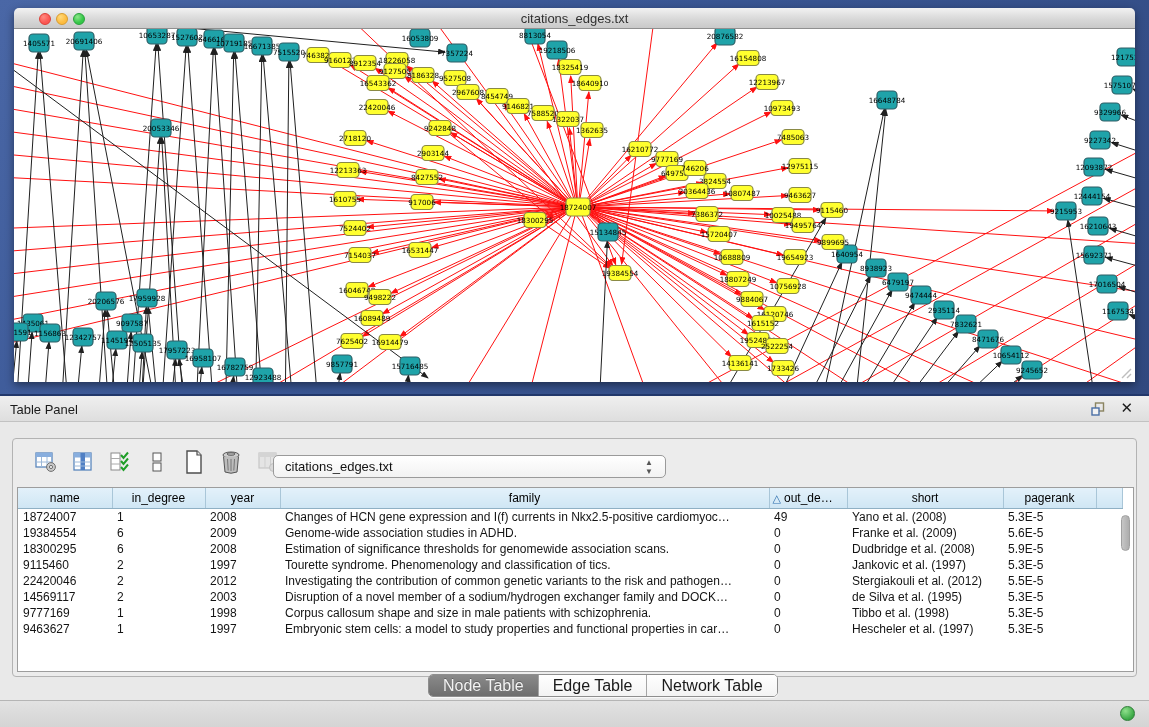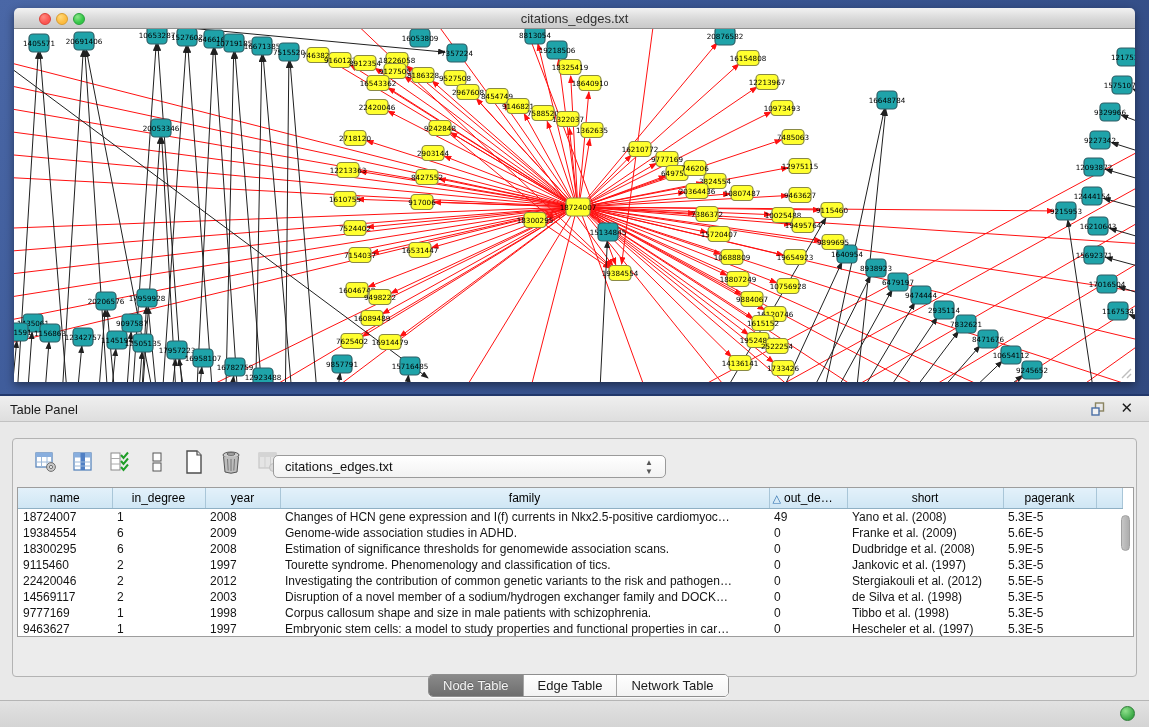--- a/index.html
+++ b/index.html
@@ -39,35 +39,35 @@
   #toolbar{position:absolute;left:20px;top:8px;height:30px;display:flex;align-items:center;gap:11px;}
   .tbtn{width:26px;height:26px;display:flex;align-items:center;justify-content:center;cursor:pointer;}
   #fx-label{font-family:"DejaVu Serif","Liberation Serif",serif;font-style:italic;font-weight:bold;
     font-size:14px;color:#111;}
   #net-dropdown{position:absolute;left:273px;top:455px;width:393px;height:23px;
     background:linear-gradient(#ffffff,#f2f2f2);border:1px solid #9a9a9a;border-radius:5px;
     box-sizing:border-box;cursor:pointer;}
   #net-dropdown .dd-text{position:absolute;left:11px;top:3px;font-size:13px;color:#111;}
   #net-dropdown .dd-stepper{position:absolute;right:12px;top:2px;font-size:8px;color:#555;line-height:9px;text-align:center;}
   
-  #tablewrap{position:absolute;left:4px;top:48px;width:1117px;height:150px;
+  #tablewrap{position:absolute;left:4px;top:48px;width:1117px;height:185px;
     background:#ffffff;border:1px solid #9d9d9d;box-sizing:border-box;overflow:hidden;}
   table{border-collapse:collapse;table-layout:fixed;width:1104px;}
   th{background:linear-gradient(#e3f1fa,#cfe6f4);border-right:1px solid #a9c6d8;border-bottom:1px solid #8fb0c4;
     font-size:12px;font-weight:normal;color:#000;height:20px;padding:0;text-align:center;overflow:hidden;white-space:nowrap;}
   td{font-size:12px;color:#141414;height:16px;padding:0 0 0 5px;overflow:hidden;white-space:nowrap;text-overflow:ellipsis;}
   .sort-glyph{color:#2f6fae;font-size:11px;margin-right:3px;}
   #vscroll{position:absolute;right:2px;top:24px;width:11px;height:158px;}
   #vscroll .thumb{position:absolute;left:1px;top:3px;width:9px;height:36px;border-radius:5px;
     background:linear-gradient(90deg,#c6c6c6,#adadad);border:1px solid #a0a0a0;box-sizing:border-box;cursor:pointer;}
   
   #tabbar{position:absolute;left:428px;top:252px;height:21px;display:flex;
     border:1px solid #8e8e8e;border-radius:5px;overflow:hidden;background:#fdfdfd;
     box-shadow:0 1px 1px rgba(255,255,255,.8);}
-  .seg{height:21px;line-height:21px;font-size:13px;color:#1a1a1a;padding:0 14px;
+  .seg{height:21px;line-height:21px;font-size:16px;color:#1a1a1a;padding:0 14px;
     border-right:1px solid #a5a5a5;cursor:pointer;background:linear-gradient(#ffffff,#f3f3f3);}
   .seg:last-child{border-right:none;}
   .seg.selected{background:linear-gradient(#8a8a8a,#6e6e6e);color:#f2f2f2;text-shadow:0 -1px 0 rgba(0,0,0,.25);}
   
   #statusbar{position:absolute;left:0;top:700px;width:1149px;height:27px;
     background:linear-gradient(#e2e2e2,#d4d4d4);border-top:1px solid #b5b5b5;box-sizing:border-box;}
   #mem-label{position:absolute;right:36px;top:25px;font-size:16px;color:#222;}
   #mem-dot{position:absolute;right:14px;top:5px;width:15px;height:15px;border-radius:50%;
     background:radial-gradient(circle at 35% 30%,#8fe08c,#3aa845 70%);border:1px solid #2c7d36;box-sizing:border-box;}
 </style>
@@ -889,21 +889,21 @@
               <td>Stergiakouli et al. (2012)</td>
               <td>5.5E-5</td>
               <td></td>
             </tr>
             <tr>
               <td>14569117</td>
               <td>2</td>
               <td>2003</td>
               <td>Disruption of a novel member of a sodium/hydrogen exchanger family and DOCK…</td>
               <td>0</td>
-              <td>de Silva et al. (1998)</td>
+              <td>de Silva et al. (1995)</td>
               <td>5.3E-5</td>
               <td></td>
             </tr>
             <tr>
               <td>9777169</td>
               <td>1</td>
               <td>1998</td>
               <td>Corpus callosum shape and size in male patients with schizophrenia.</td>
               <td>0</td>
               <td>Tibbo et al. (1998)</td>

